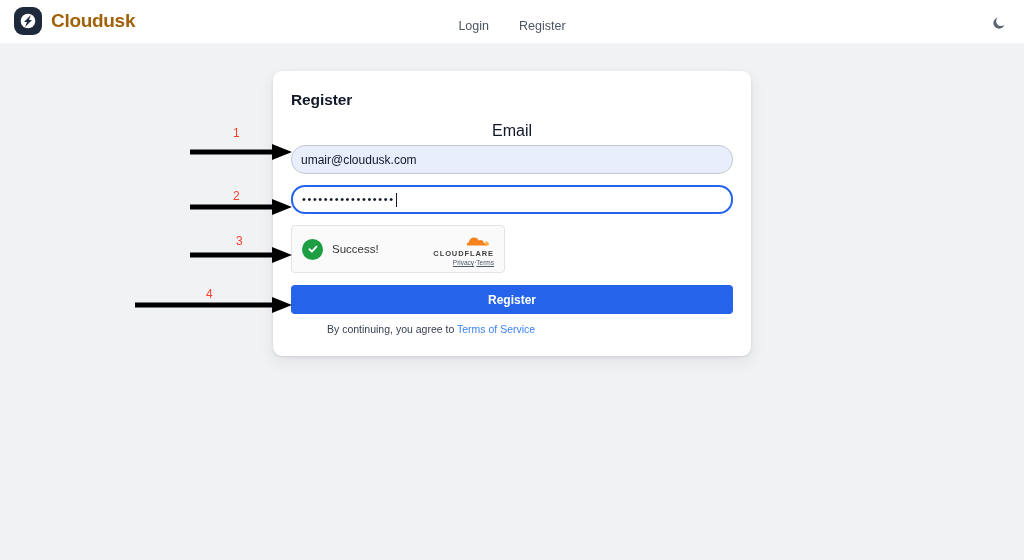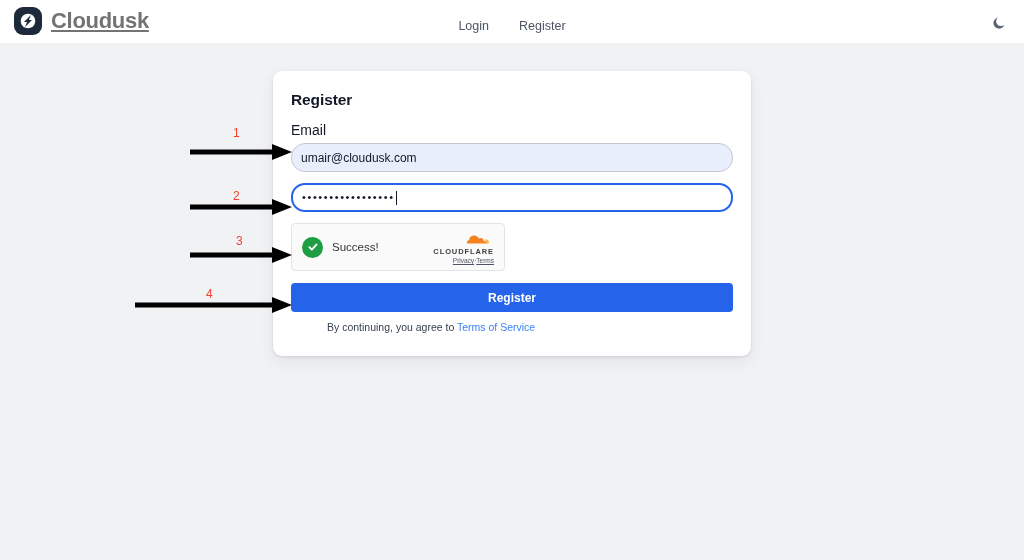--- a/index.html
+++ b/index.html
@@ -31,25 +31,24 @@
   .logo-mark {
     width: 28px; height: 28px;
     border-radius: 9px;
     background: #1e293b;
     display: flex;
     align-items: center;
     justify-content: center;
   }
   .logo-mark svg { display: block; }
   .brand-name {
-    font-size: 22px;
+    font-size: 19px;
     font-weight: bold;
-    color: #737373;
+    color: #a16207;
     letter-spacing: -0.3px;
-    text-decoration: underline;
   }
   .nav {
     position: absolute;
     left: 0; top: 0;
     width: 1024px; height: 51px;
     display: flex;
     align-items: center;
     justify-content: center;
     gap: 30px;
   }
@@ -79,23 +78,24 @@
     padding: 20px 18px 0 18px;
   }
   .card-title {
     font-size: 15.5px;
     font-weight: bold;
     color: #111827;
     margin: 0 0 13px 0;
     letter-spacing: -0.1px;
   }
   .field-label {
-    font-size: 14px;
+    font-size: 16px;
     color: #111827;
     margin-bottom: 5px;
+    text-align: center;
   }
   .text-input {
     width: 442px;
     height: 29px;
     border: 1px solid #c3c8d0;
     border-radius: 14px;
     background: #e8eefc;
     font-size: 12px;
     color: #111827;
     padding: 12px 9px;

